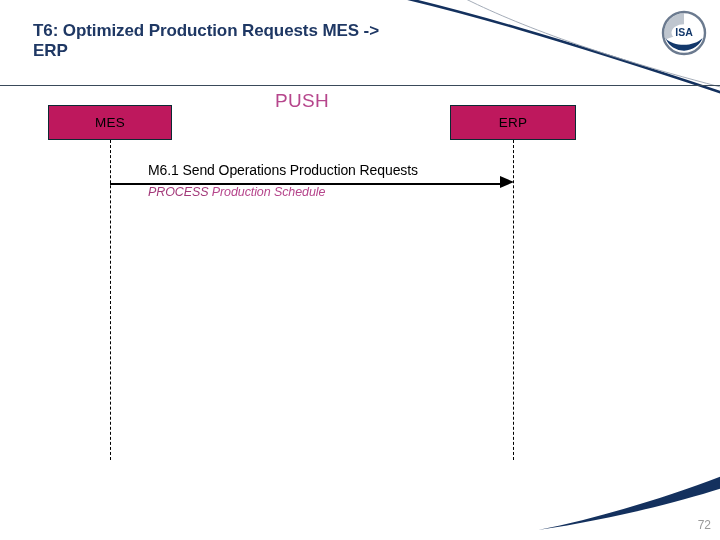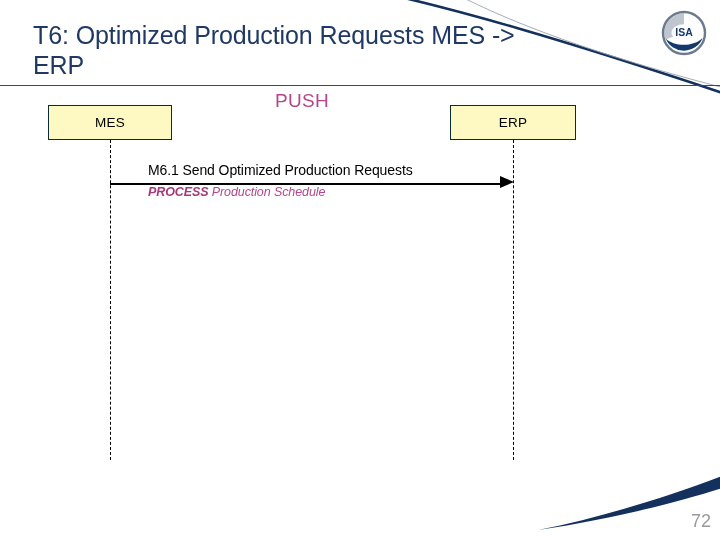--- a/index.html
+++ b/index.html
@@ -41,22 +41,22 @@
     width: 46px;
     height: 46px;
   }
 
   
   #slide-title {
     position: absolute;
     left: 33px;
     top: 21px;
     width: 600px;
-    font-size: 25px;
-    font-weight: normal;
+    font-size: 17px;
+    font-weight: bold;
     line-height: 1.18;
     color: #1F3864;
     letter-spacing: -0.1px;
     white-space: pre-line;
   }
 
   
   #title-rule {
     position: absolute;
     left: 0;
@@ -83,21 +83,21 @@
     font-size: 19px;
     color: #B6468C;
     font-weight: normal;
     letter-spacing: 0.3px;
   }
 
   
   .actor-box {
     position: absolute;
     height: 35px;
-    background: #fef9c3;
+    background: #be185d;
     border: 1.6px solid #0B2B33;
     box-sizing: border-box;
     display: flex;
     align-items: center;
     justify-content: center;
     color: #000000;
     font-size: 13.5px;
     letter-spacing: 0.3px;
   }
   #actor-mes { left: 48px;  top: 20px; width: 124px; }
@@ -151,21 +151,21 @@
   #message-sublabel {
     position: absolute;
     left: 38px;
     top: 22px;
     font-size: 12.5px;
     white-space: nowrap;
     color: #B6468C;
     letter-spacing: -0.1px;
   }
   #message-sublabel .verb {
-    font-weight: bold;
+    font-weight: normal;
     font-style: italic;
     color: #A33A7A;
   }
   #message-sublabel .obj {
     font-style: italic;
     color: #B6468C;
   }
 
   
   #bottom-decor {
@@ -175,21 +175,21 @@
     width: 200px;
     height: 70px;
     pointer-events: none;
   }
 
   
   #page-number {
     position: absolute;
     right: 9px;
     bottom: 8px;
-    font-size: 18px;
+    font-size: 12px;
     color: #9A9A9A;
   }
 </style>
 </head>
 <body>
 
 <div id="slide">
 
   <svg id="top-decor" viewBox="0 0 360 95" preserveAspectRatio="none">
     <path d="M -10 -14 C 90 6, 210 42, 372 96" stroke="#14315E" stroke-width="2.6" fill="none"></path>
@@ -221,21 +221,21 @@
     <div class="actor-box" id="actor-erp">
       <span>ERP</span>
     </div>
 
     <div class="lifeline" id="lifeline-mes"></div>
     <div class="lifeline" id="lifeline-erp"></div>
 
     <div id="message-group">
       <div id="message-line"></div>
       <div id="message-arrowhead"></div>
-      <div id="message-label">M6.1 Send Optimized Production Requests</div>
+      <div id="message-label">M6.1 Send Operations Production Requests</div>
       <div id="message-sublabel">
         <span class="verb">PROCESS</span><span>&nbsp;</span><span class="obj">Production Schedule</span>
       </div>
     </div>
 
   </div>
 
   <svg id="bottom-decor" viewBox="0 0 200 70" preserveAspectRatio="none">
     <path d="M 202 6 C 150 26, 80 48, 18 60 C 88 50, 158 32, 202 18 Z" fill="#14315E"></path>
   </svg>

